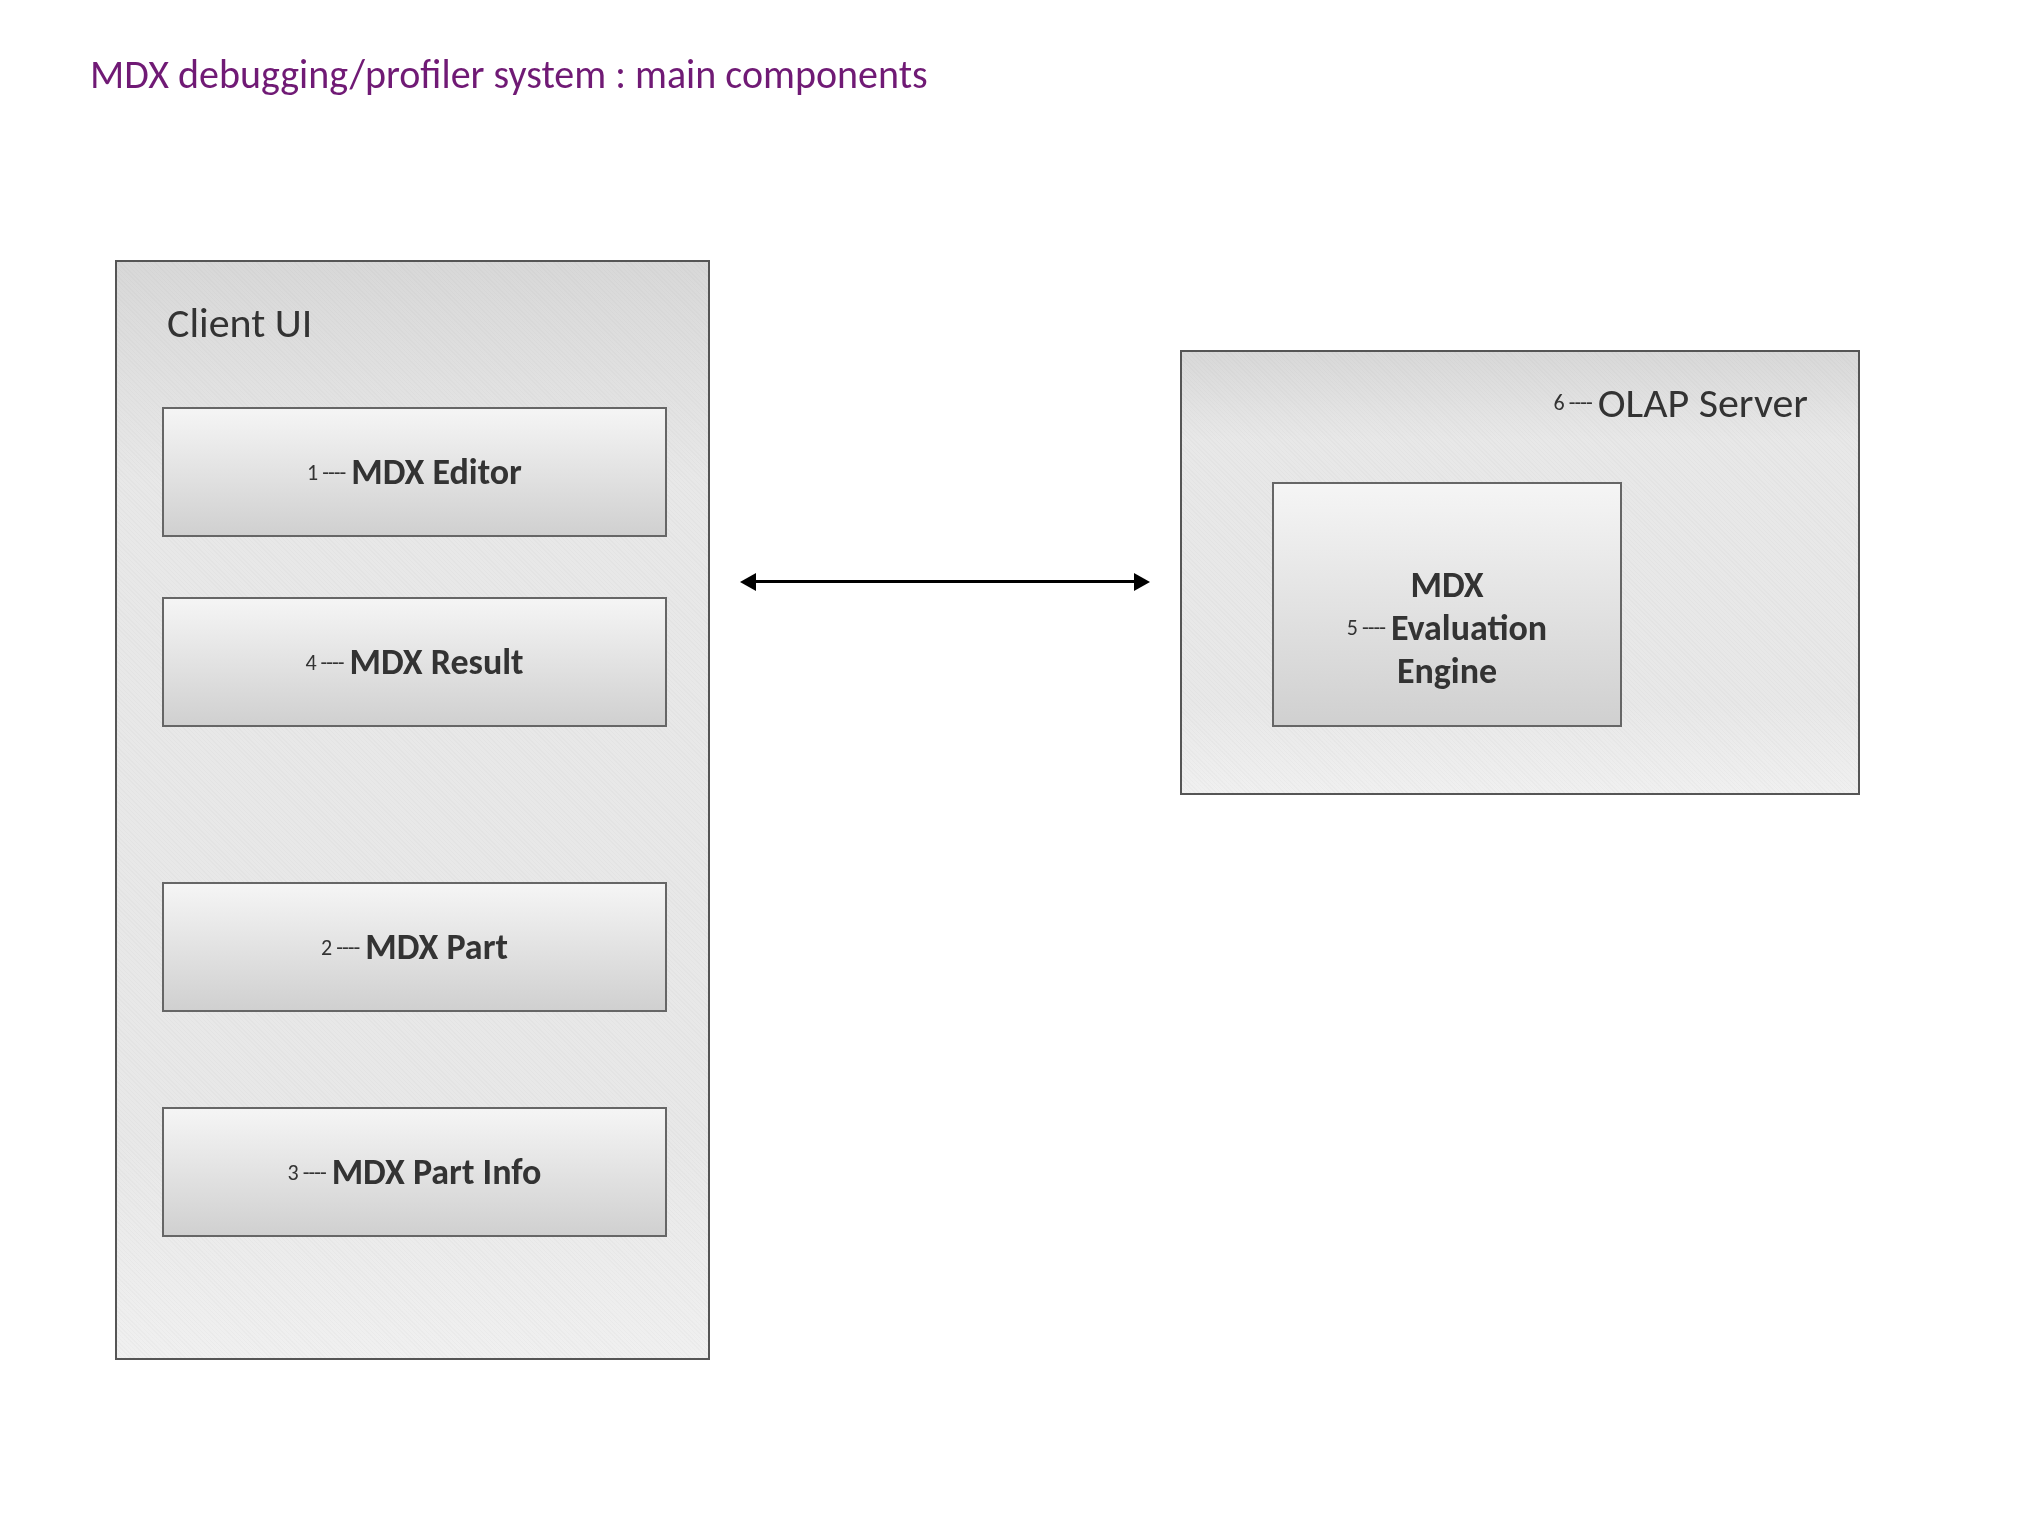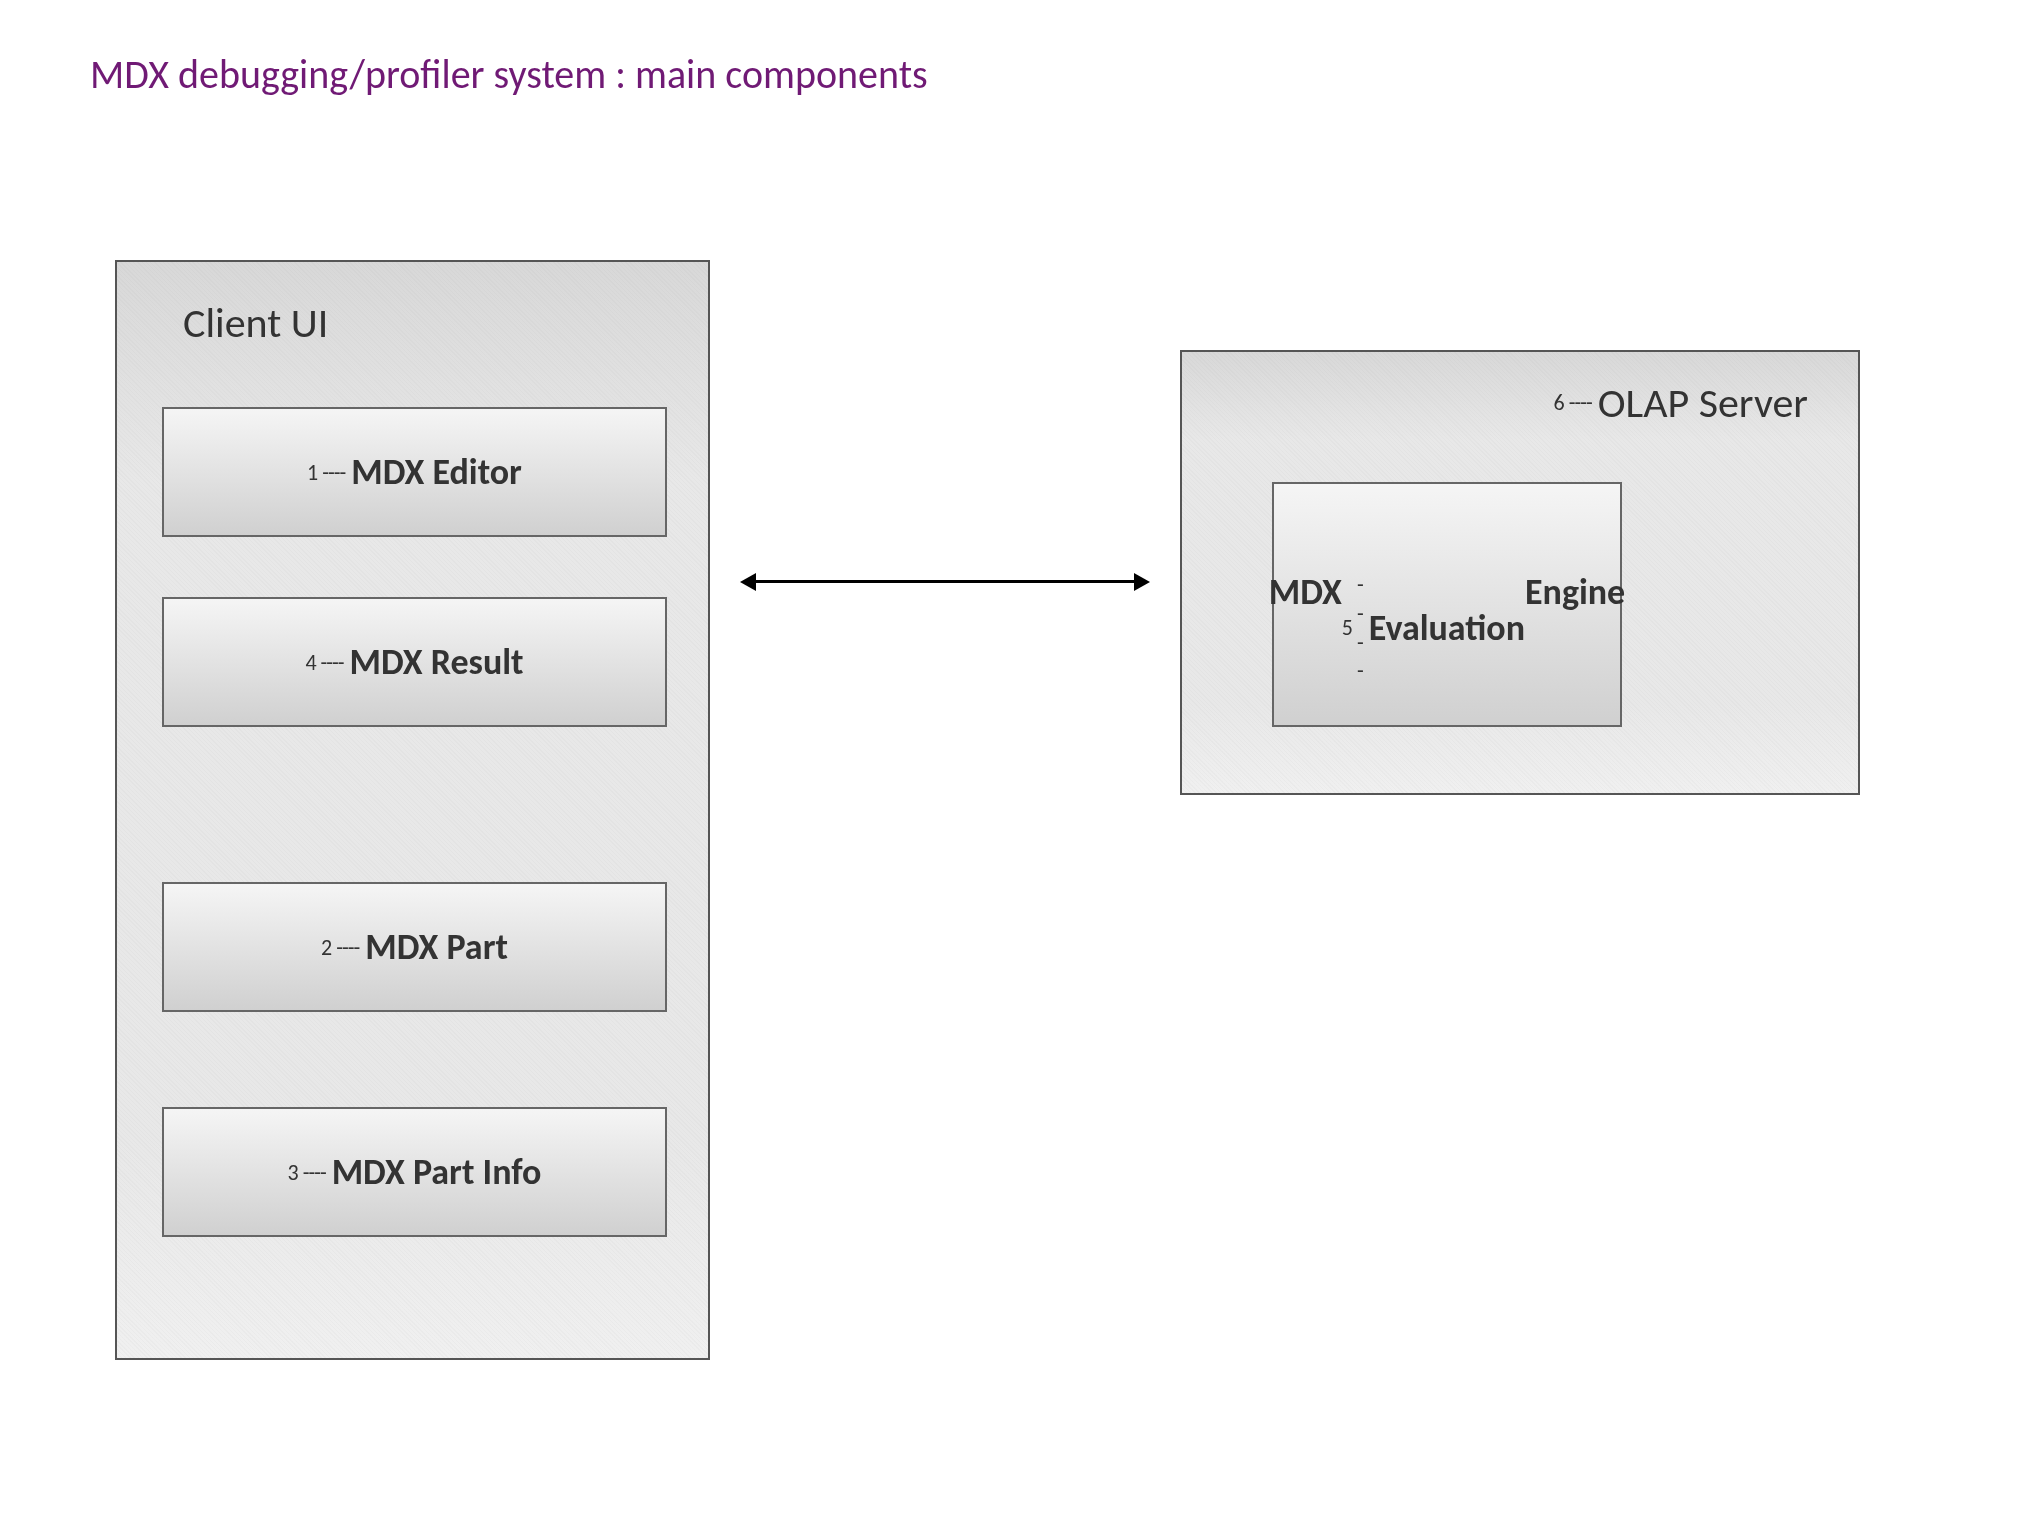--- a/index.html
+++ b/index.html
@@ -44,21 +44,20 @@
       top: 350px;
       left: 1180px;
       width: 680px;
       height: 445px;
     }
     
     .container-label {
       position: absolute;
       font-size: 42px;
       color: #333;
-      margin-left: 16px;
     }
     
     .client-ui-label {
       top: 35px;
       left: 50px;
     }
     
     .olap-server-label {
       top: 25px;
       right: 50px;
@@ -177,20 +176,21 @@
       top: 52px;
       left: 0;
       width: 100%;
       text-align: center;
       font-size: 32px;
       color: #333;
     }
     
     .stacked-label {
       display: flex;
+      flex-direction: column;
       line-height: 1.3;
       margin-top: 48px;
     }
     
     .stacked-mid {
       display: flex;
       align-items: center;
     }
     
     .ref-olap-wrapper {

